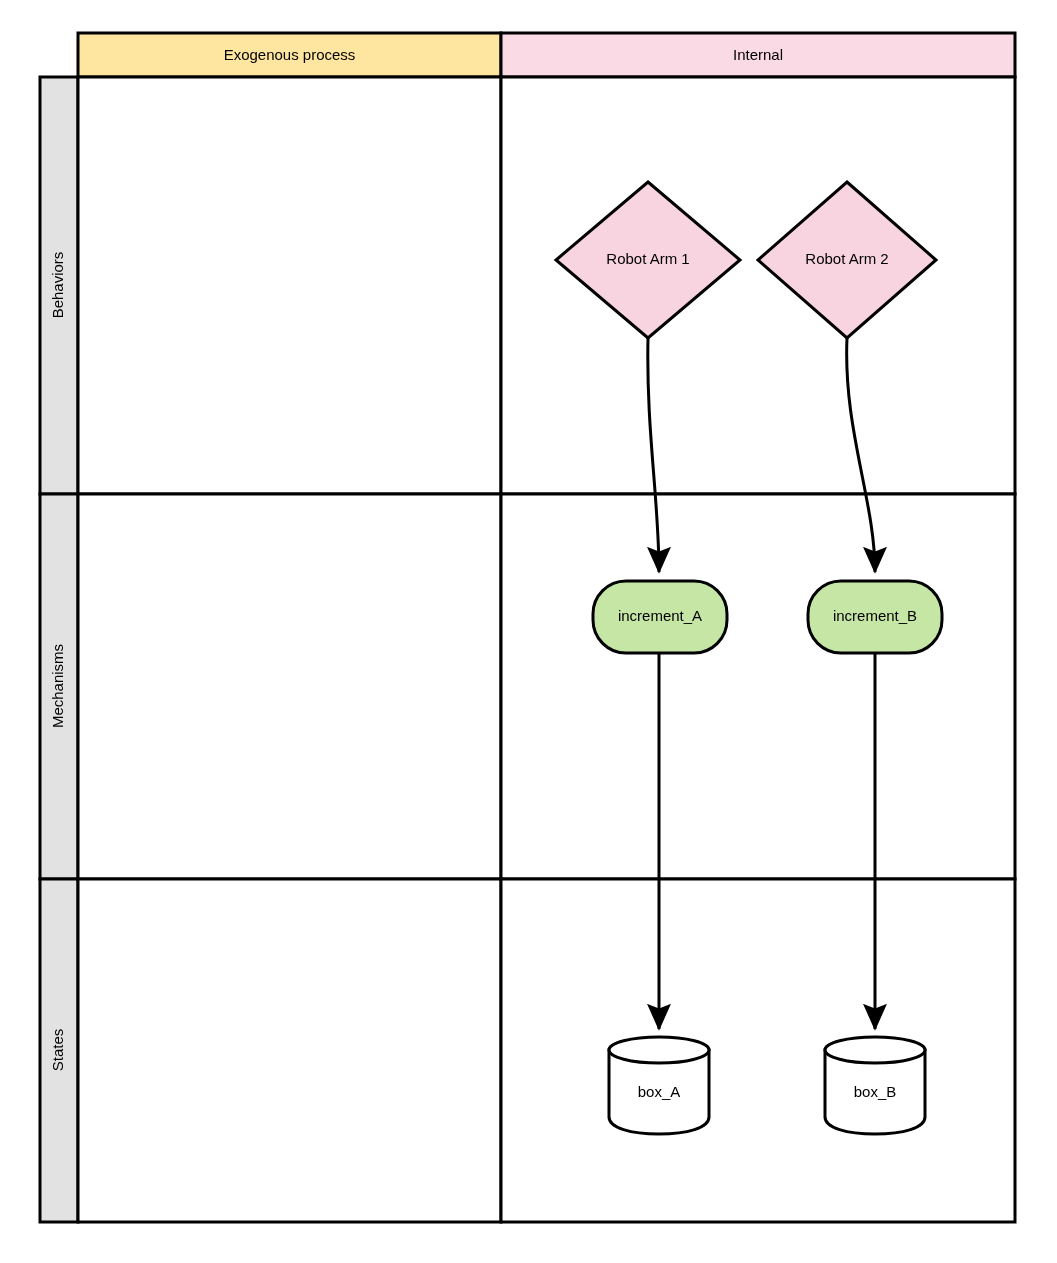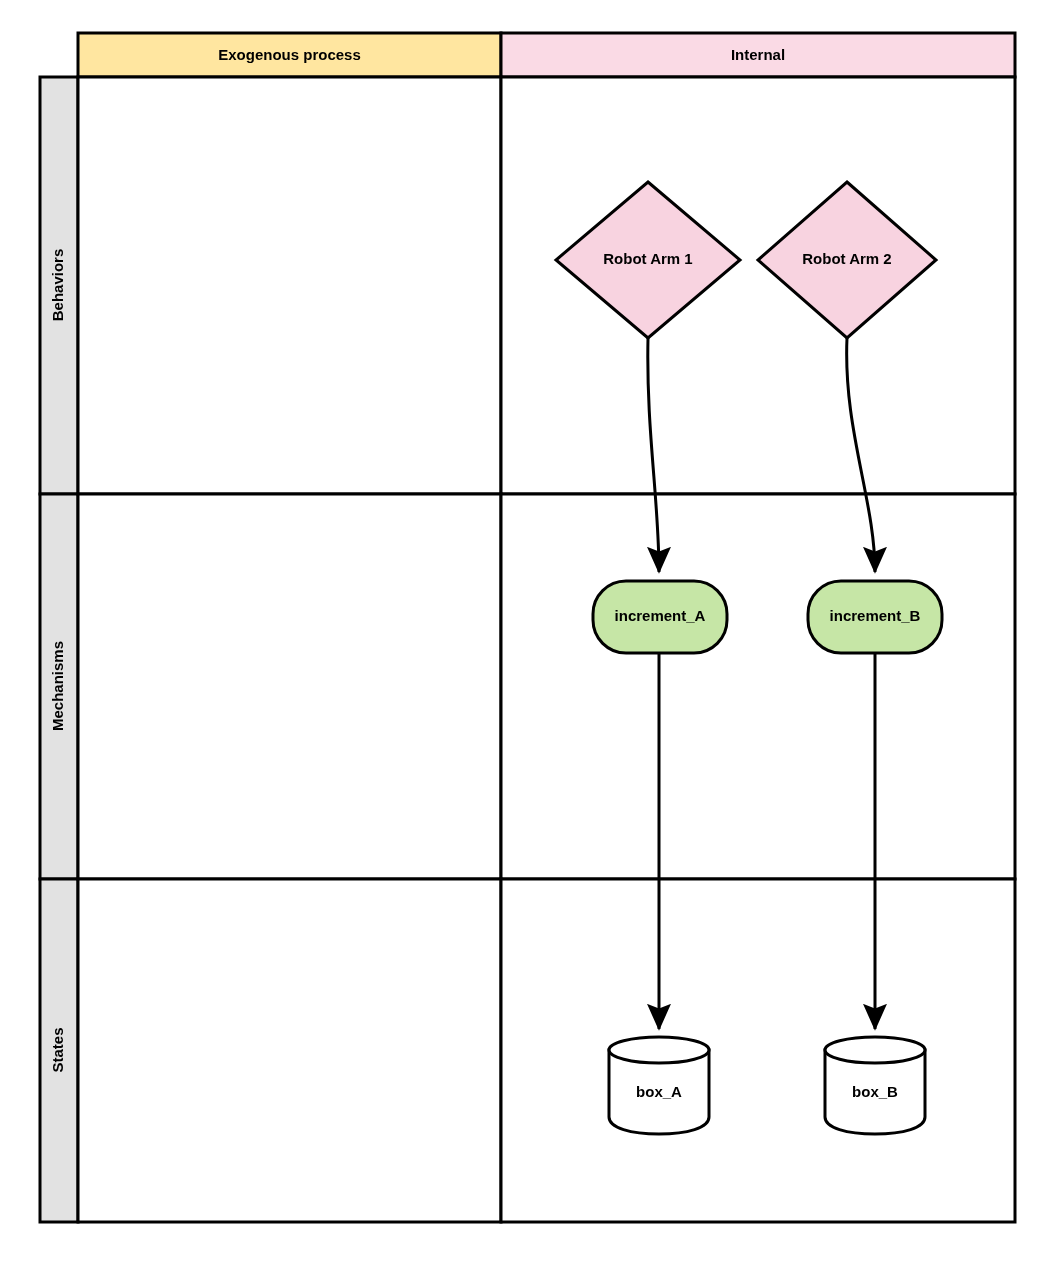--- a/index.html
+++ b/index.html
@@ -10,21 +10,20 @@
   body {
     width: 1057px;
     height: 1263px;
     font-family: "Liberation Sans", sans-serif;
     overflow: hidden;
   }
   #stage {
     position: relative;
     width: 1057px;
     height: 1263px;
-    font-weight: bold;
   }
   #diagram-svg {
     position: absolute;
     left: 0;
     top: 0;
     width: 1057px;
     height: 1263px;
   }
   .cell-text {
     font-family: "Liberation Sans", sans-serif;

